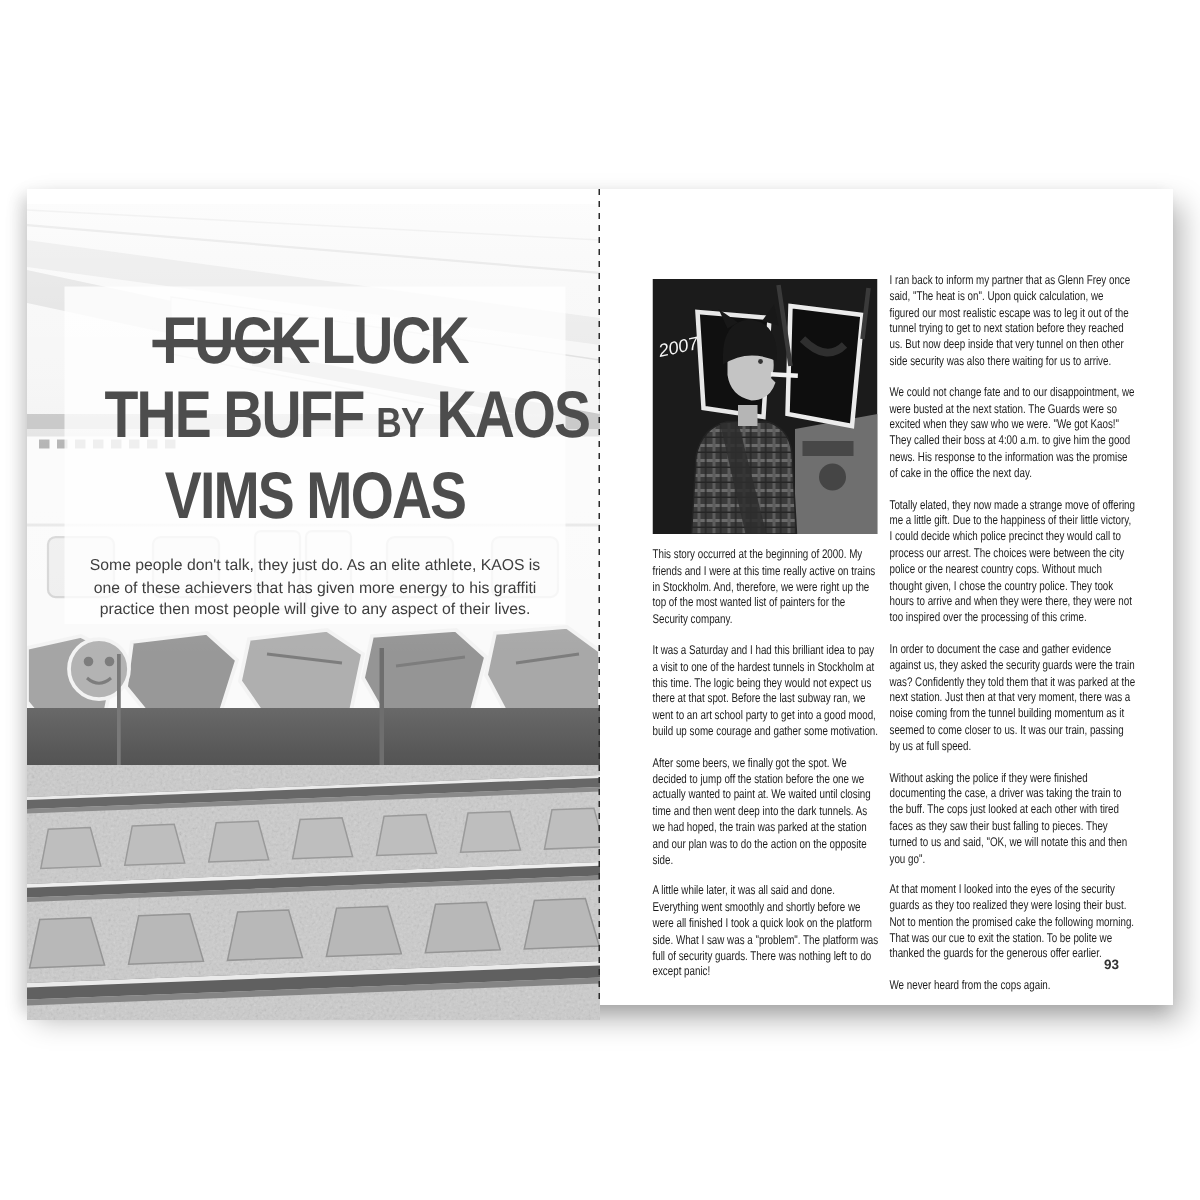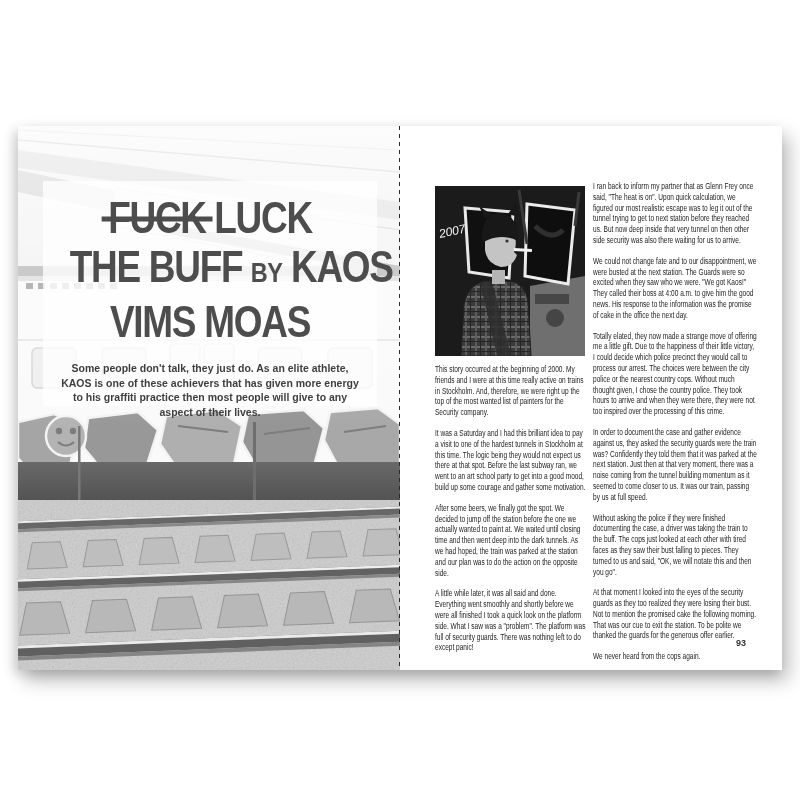--- a/index.html
+++ b/index.html
@@ -5,40 +5,40 @@
   html,body{margin:0;padding:0;}
   body{
     width:800px;height:800px;background:#ffffff;position:relative;
     font-family:"Liberation Sans", sans-serif;
     -webkit-font-smoothing:antialiased;
   }
   .sheet{
     position:absolute;left:18px;top:126px;width:764px;height:544px;background:#fff;
     box-shadow:-5px 4px 10px rgba(0,0,0,0.13), 6px 10px 18px rgba(0,0,0,0.28);
   }
-  .page-left{position:absolute;left:0;top:0;width:382px;height:544px;overflow:hidden;}
+  .page-left{position:absolute;left:0;top:10px;width:382px;height:544px;overflow:hidden;}
   .page-left svg{display:block;}
   .title-overlay{
     position:absolute;left:25px;top:55px;width:334px;height:225px;
     background:rgba(255,255,255,0.78);text-align:center;box-sizing:border-box;padding-top:12px;
   }
   .t-line{
     font-weight:700;color:#4d4d4d;font-size:44px;line-height:49px;letter-spacing:-1.5px;
     transform:scaleX(0.84);transform-origin:50% 50%;white-space:nowrap;
   }
   .t-small{font-size:28px;letter-spacing:-0.5px;}
   .w-gap{margin-left:10px;}
   .struck{position:relative;display:inline-block;}
   .struck::after{
     content:"";position:absolute;left:-8px;right:-8px;top:54%;height:5px;
     background:#4d4d4d;transform:translateY(-50%);
   }
   .subtitle{
     margin:15px auto 0;width:302px;font-size:10.5px;line-height:14.5px;
-    font-weight:700;color:#3e3e3e;
+    font-weight:400;color:#3e3e3e;
   }
   .fold{
     position:absolute;left:381px;top:0;width:2px;height:544px;
     background:repeating-linear-gradient(to bottom,#2a2a2a 0 4px,transparent 4px 8px);
   }
   .page-right{position:absolute;left:382px;top:0;width:382px;height:544px;background:#fff;}
   .photo-right{position:absolute;left:35px;top:60px;width:150px;height:170px;}
   .col{
     position:absolute;color:#1c1c1c;font-size:8.4px;line-height:10.8px;
     transform:scaleX(0.78);transform-origin:0 0;text-align:left;

